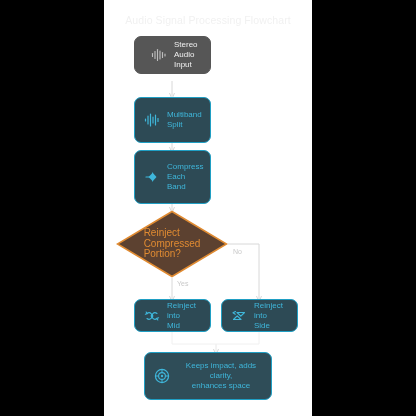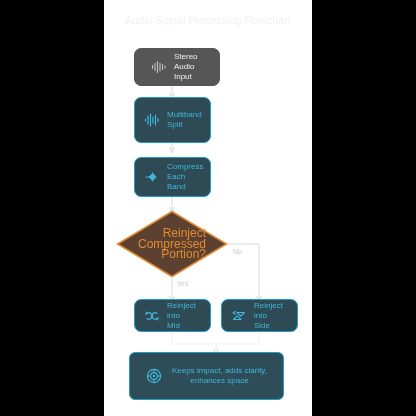--- a/index.html
+++ b/index.html
@@ -97,24 +97,24 @@
   
   .diamond {
     position: absolute;
     display: flex;
     align-items: center;
     justify-content: center;
   }
   .diamond .dlbl {
     position: relative;
     z-index: 2;
-    font-size: 12px;
+    font-size: 10px;
     line-height: 10.5px;
     color: #e08b32;
-    text-align: right;
+    text-align: left;
     white-space: pre-line;
   }
   .diamond svg { position: absolute; left: 0; top: 0; }
 </style>
 </head>
 <body>
 
 <div id="app">
   <div class="canvas">
 
@@ -138,21 +138,21 @@
       <path d="M124,244 L155,244 L155,299" fill="none" stroke="#d8d8d8" stroke-width="1" marker-end="url(#ah)"></path>
 
       <path d="M68,332 L68,344 L112,344 L112,352" fill="none" stroke="#f0f0f0" stroke-width="1"></path>
 
       <path d="M155,332 L155,344 L112,344 L112,352" fill="none" stroke="#f0f0f0" stroke-width="1" marker-end="url(#ah)"></path>
     </svg>
 
     <div class="edge-label" style="left:73px; top:280px;">Yes</div>
     <div class="edge-label" style="left:129px; top:248px;">No</div>
 
-    <div class="node n-start" style="left:30px; top:48px; width:86px; height:38px;padding-left:16px;">
+    <div class="node n-start" style="left:30px; top:36px; width:77px; height:38px;padding-left:16px;">
       <span class="ic">
         <svg viewBox="0 0 16 16" width="16" height="16">
           <g stroke="#bdbdbd" stroke-width="1.15" stroke-linecap="round">
             <line x1="1.5" y1="6.5" x2="1.5" y2="9.5"></line>
             <line x1="4" y1="4.5" x2="4" y2="11.5"></line>
             <line x1="6.5" y1="2.5" x2="6.5" y2="13.5"></line>
             <line x1="9" y1="4" x2="9" y2="12"></line>
             <line x1="11.5" y1="5.5" x2="11.5" y2="10.5"></line>
             <line x1="14" y1="7" x2="14" y2="9"></line>
           </g>
@@ -172,21 +172,21 @@
             <line x1="9" y1="5" x2="9" y2="11"></line>
             <line x1="11.5" y1="3" x2="11.5" y2="13"></line>
             <line x1="14" y1="6.5" x2="14" y2="9.5"></line>
           </g>
         </svg>
       </span>
       <span class="lbl">Multiband
 Split</span>
     </div>
 
-    <div class="node n-proc" style="left:30px; top:157px; width:77px; height:40px;">
+    <div class="node n-proc" style="left:30px; top:150px; width:77px; height:54px;">
       <span class="ic">
         <svg viewBox="0 0 16 16" width="16" height="16">
           <path d="M8,3 L12.5,8 L8,13 Z" fill="#3fb7db"></path>
           <path d="M8,4.5 L4.5,8 L8,11.5 Z" fill="#3fb7db"></path>
           <line x1="2" y1="8" x2="6" y2="8" stroke="#3fb7db" stroke-width="1.2" stroke-linecap="round"></line>
         </svg>
       </span>
       <span class="lbl">Compress
 Each Band</span>
     </div>
@@ -223,21 +223,21 @@
             <path d="M6,4.5 L13.5,4.5 L9.8,8.2 Z"></path>
             <path d="M10,11.5 L2.5,11.5 L6.2,7.8 Z"></path>
             <path d="M4.5,3.5 L2,4.8 L4.3,6.2"></path>
           </g>
         </svg>
       </span>
       <span class="lbl">Reinject into
 Side</span>
     </div>
 
-    <div class="node n-sum" style="left:25px; top:352px; width:155px; height:48px;border-radius:6px;">
+    <div class="node n-sum" style="left:40px; top:352px; width:128px; height:48px;">
       <span class="ic">
         <svg viewBox="0 0 16 16" width="16" height="16">
           <circle cx="8" cy="8" r="6.6" fill="none" stroke="#3fb7db" stroke-width="1.2"></circle>
           <circle cx="8" cy="8" r="3.4" fill="none" stroke="#3fb7db" stroke-width="1.1"></circle>
           <circle cx="8" cy="8" r="1.2" fill="#3fb7db"></circle>
           <line x1="8" y1="1.4" x2="8" y2="4.6" stroke="#3fb7db" stroke-width="1.1"></line>
           <line x1="8" y1="11.4" x2="8" y2="14.6" stroke="#3fb7db" stroke-width="1.1"></line>
           <line x1="1.4" y1="8" x2="4.6" y2="8" stroke="#3fb7db" stroke-width="1.1"></line>
           <line x1="11.4" y1="8" x2="14.6" y2="8" stroke="#3fb7db" stroke-width="1.1"></line>
         </svg>

